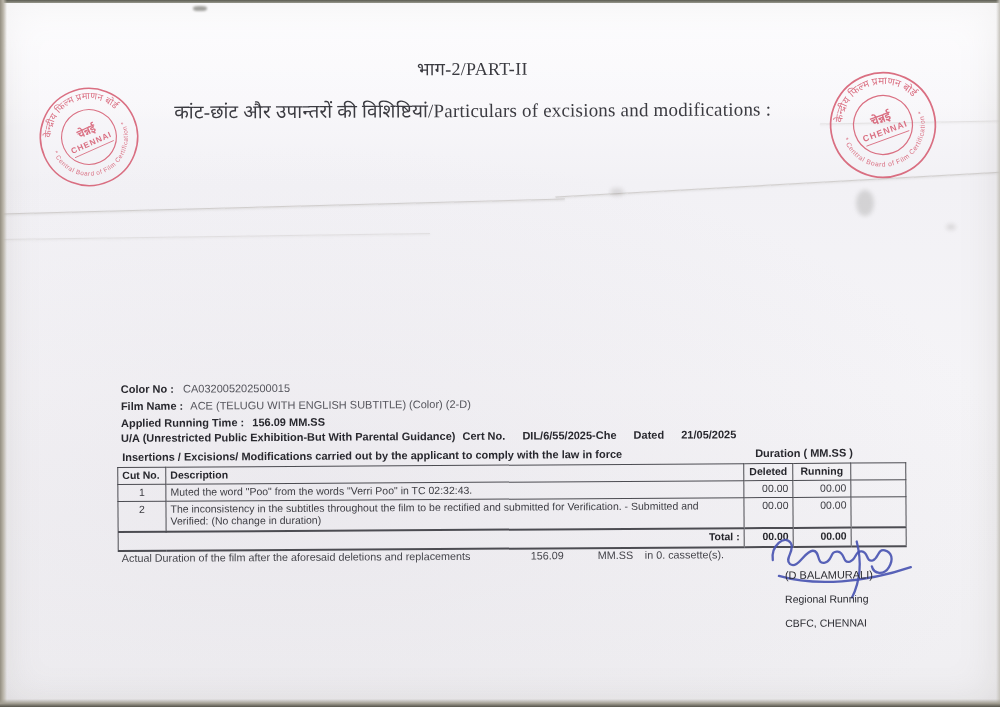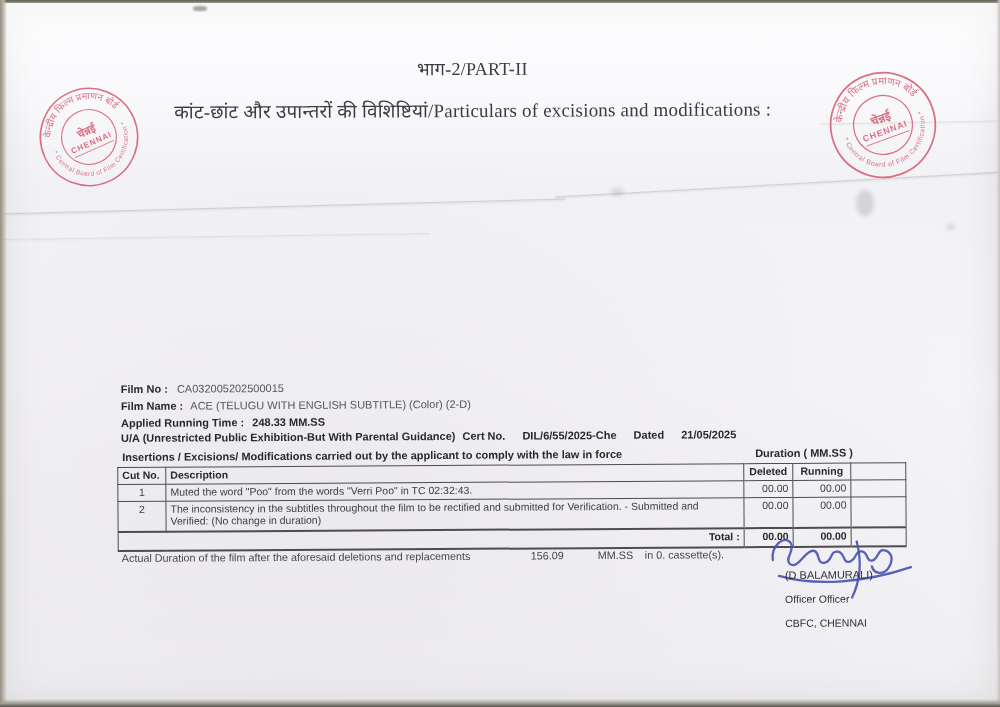--- a/index.html
+++ b/index.html
@@ -116,30 +116,30 @@
   </svg>
 
   <div class="title-wrap">
     <div class="part-title">भाग-2/PART-II</div>
     <div class="subtitle">कांट-छांट और उपान्तरों की विशिष्टियां/Particulars of excisions and modifications :</div>
   </div>
 
   <div class="content">
 
     <div class="line" style="left:121px;top:383px;">
-      <span class="lbl">Film No :</span>
+      <span class="lbl">Color No :</span>
       <span class="val" style="margin-left:6px;">CA032005202500015</span>
     </div>
     <div class="line" style="left:121px;top:400px;">
       <span class="lbl">Film Name :</span>
       <span class="val" style="margin-left:4px;">ACE (TELUGU WITH ENGLISH SUBTITLE) (Color) (2-D)</span>
     </div>
     <div class="line" style="left:121px;top:417px;">
       <span class="lbl">Applied Running Time :</span>
-      <span class="lbl" style="margin-left:5px;">248.33 MM.SS</span>
+      <span class="lbl" style="margin-left:5px;">156.09 MM.SS</span>
     </div>
     <div class="line boldline" style="left:121px;top:432px;">
       <span>U/A (Unrestricted Public Exhibition-But With Parental Guidance)</span>
       <span style="margin-left:4px;">Cert No.</span>
       <span class="seg">DIL/6/55/2025-Che</span>
       <span class="seg">Dated</span>
       <span class="seg">21/05/2025</span>
     </div>
 
     <div class="line boldline" style="left:122px;top:451px;">Insertions / Excisions/ Modifications carried out by the applicant to comply with the  law in force</div>
@@ -193,21 +193,21 @@
     <div class="line" style="left:597px;top:552px;font-size:10.8px;color:#46464c;">MM.SS</div>
     <div class="line" style="left:644px;top:552px;font-size:10.8px;color:#46464c;text-align:center;">in 0. cassette(s).</div>
 
     <svg class="sig-svg" viewBox="0 0 160 82">
       <path d="M12,36 C10,22 24,10 30,19 C35,26 23,35 29,40 C37,46 44,27 52,27 C60,27 55,41 64,39 C72,37 69,27 77,28 C85,29 81,40 89,38 C96,36 94,27 101,28 C108,29 105,39 112,37 C118,35 117,25 124,27 C131,29 133,36 128,44 C123,52 113,51 111,43"></path>
       <path d="M18,52 C55,63 105,59 150,44"></path>
       <path d="M96,18 C101,38 99,58 91,74"></path>
     </svg>
     <div class="sig-block">
       <div style="left:784px;top:573px;font-size:11px;">(D BALAMURALI)</div>
-      <div style="left:784px;top:597px;">Officer Officer</div>
+      <div style="left:784px;top:597px;">Regional Running</div>
       <div style="left:784px;top:621px;text-align:center;">CBFC, CHENNAI</div>
     </div>
 
   </div>
 
   <div class="edge-top"></div>
   <div class="edge-left"></div>
   <div class="edge-right"></div>
   <div class="edge-bottom"></div>
 </div>

